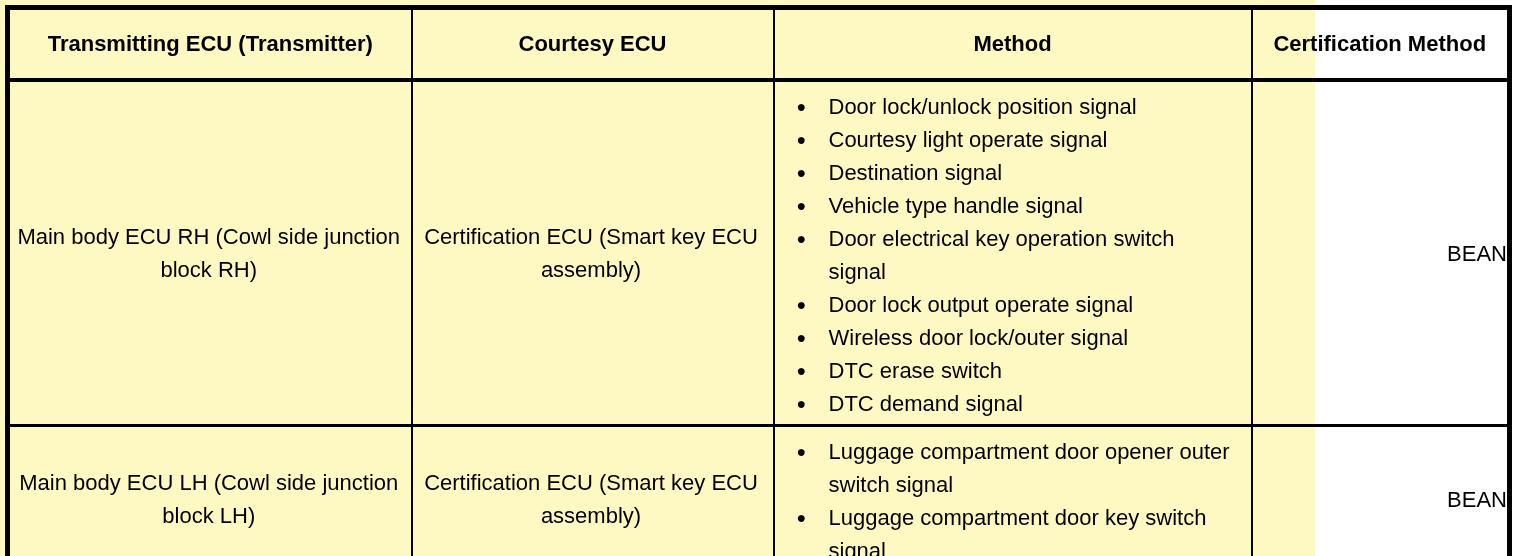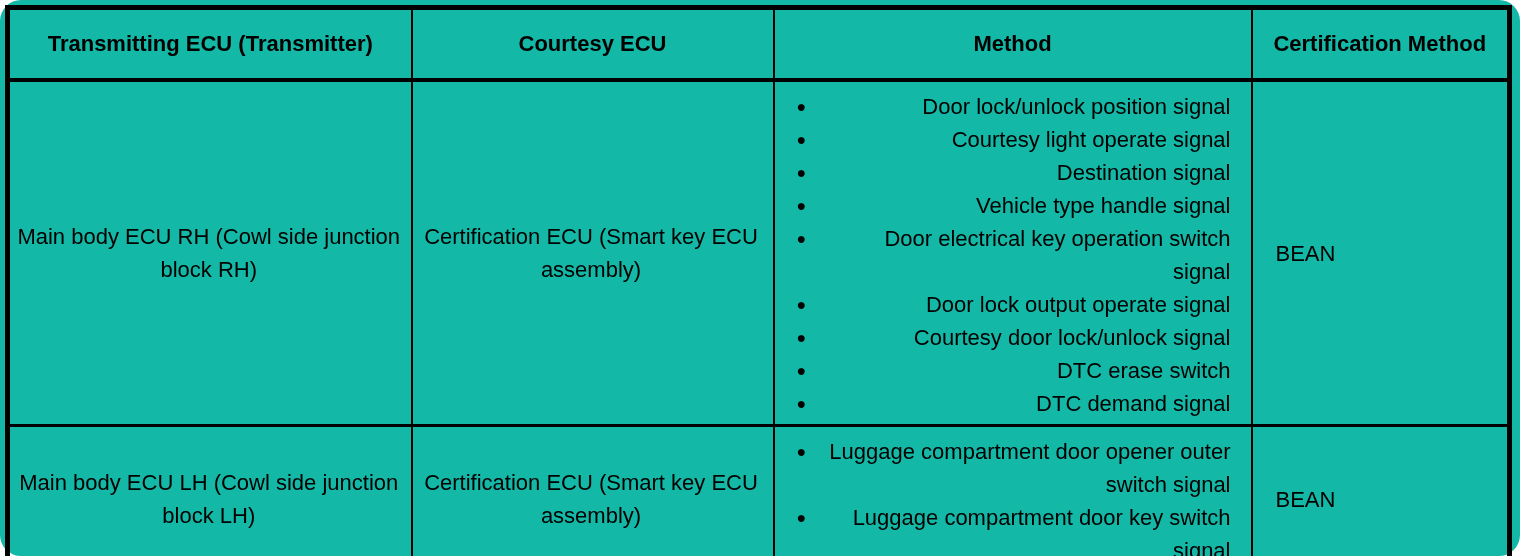--- a/index.html
+++ b/index.html
@@ -1,23 +1,22 @@
 <!DOCTYPE html>
 <html><head>
 <meta charset="utf-8">
 <style>
   html, body { margin: 0; padding: 0; background: #ffffff; }
   .page {
     position: relative;
-    width: 1520px;
+    width: 1315px;
     height: 556px;
-    background: #14b8a6;
+    background: #fef9c3;
     font-family: "Liberation Sans", "DejaVu Sans", sans-serif;
     color: #000000;
-    border-radius: 21px;
   }
   table.ecu-table {
     position: absolute;
     left: 5px;
     top: 5px;
     border-collapse: collapse;
     table-layout: fixed;
     width: 1502px;
     border: 5px solid #000000;
     font-size: 22px;
@@ -48,40 +47,40 @@
     text-align: center;
     padding: 4px 10px 4px 7px;
     line-height: 33px;
   }
   td.signals {
     vertical-align: top;
     padding: 8px 20px 4px 0;
   }
   td.method {
     vertical-align: middle;
-    text-align: left;
+    text-align: right;
     padding-left: 23px;
     line-height: 33px;
   }
   ul.signal-list {
     margin: 0;
     padding: 0;
     list-style: none;
   }
   ul.signal-list li {
     display: flex;
     line-height: 33px;
   }
   .bullet {
     flex: 0 0 32px;
     margin-left: 22px;
     font-size: 16px;
     line-height: 33px;
   }
-  .sigtext { flex: 1 1 auto; text-align: right; }
+  .sigtext { flex: 1 1 auto; }
 </style>
 </head>
 <body>
 
 <div class="page">
   <table class="ecu-table">
     <colgroup>
       <col class="c1">
         <col class="c2">
         <col class="c3">
@@ -120,21 +119,21 @@
               <li>
                 <span class="bullet">●</span>
                 <span class="sigtext">Door electrical key operation switch signal</span>
               </li>
               <li>
                 <span class="bullet">●</span>
                 <span class="sigtext">Door lock output operate signal</span>
               </li>
               <li>
                 <span class="bullet">●</span>
-                <span class="sigtext">Courtesy door lock/unlock signal</span>
+                <span class="sigtext">Wireless door lock/outer signal</span>
               </li>
               <li>
                 <span class="bullet">●</span>
                 <span class="sigtext">DTC erase switch</span>
               </li>
               <li>
                 <span class="bullet">●</span>
                 <span class="sigtext">DTC demand signal</span>
               </li>
             </ul>

